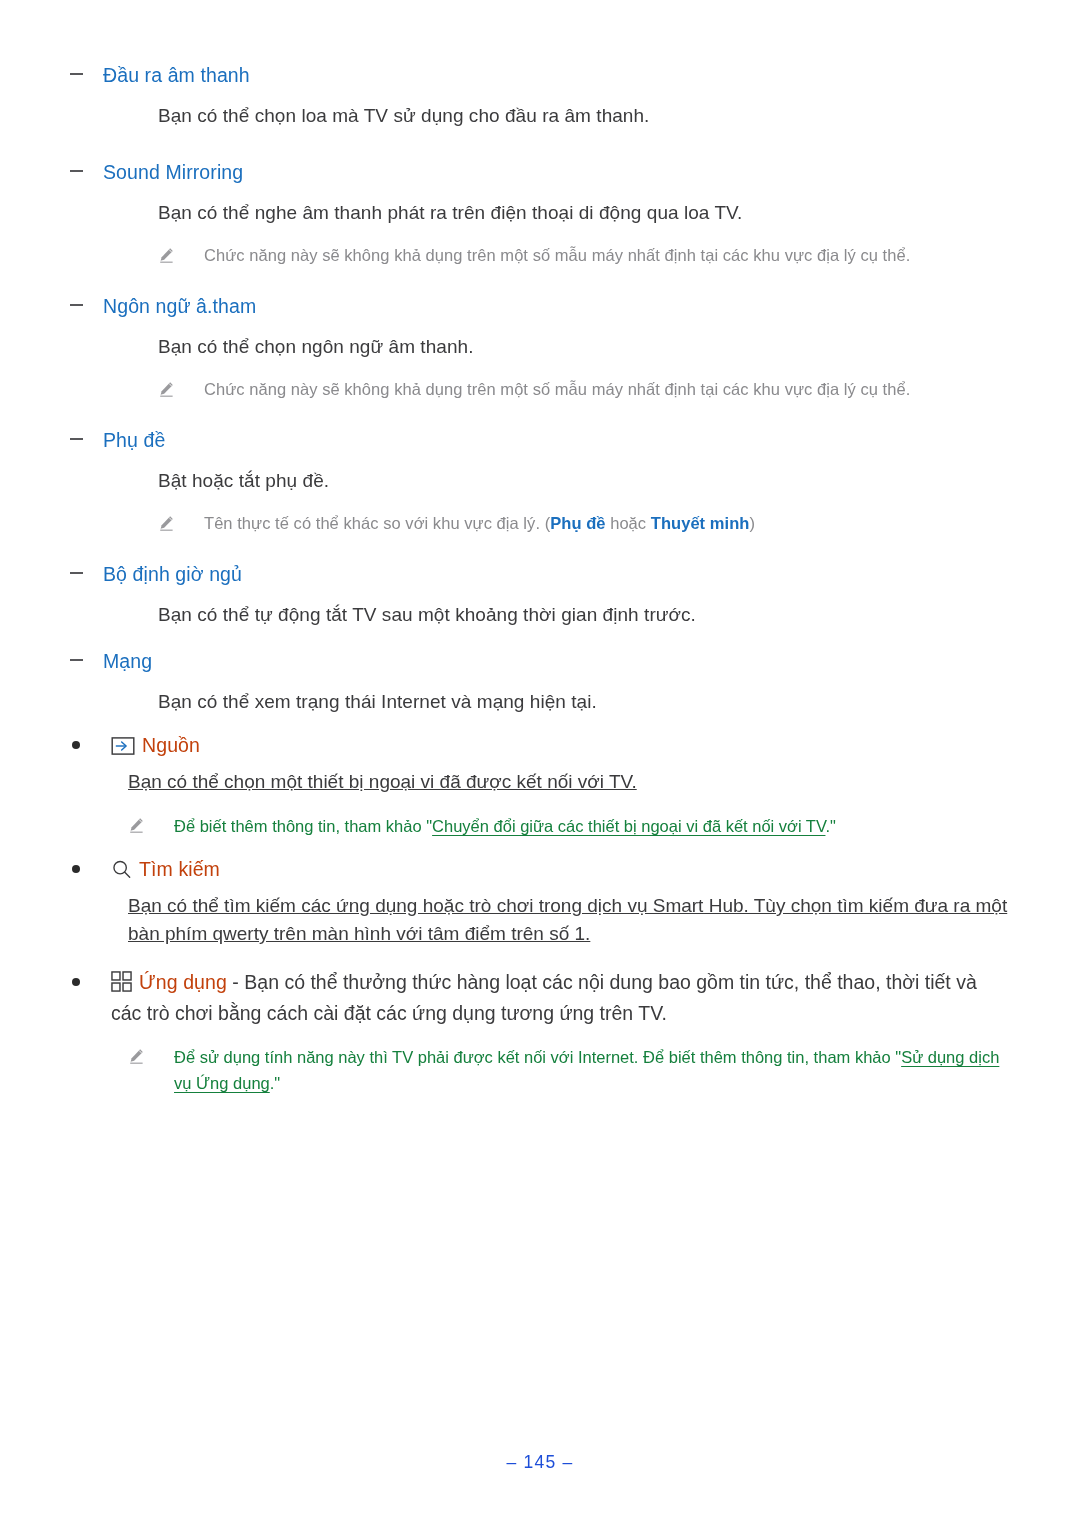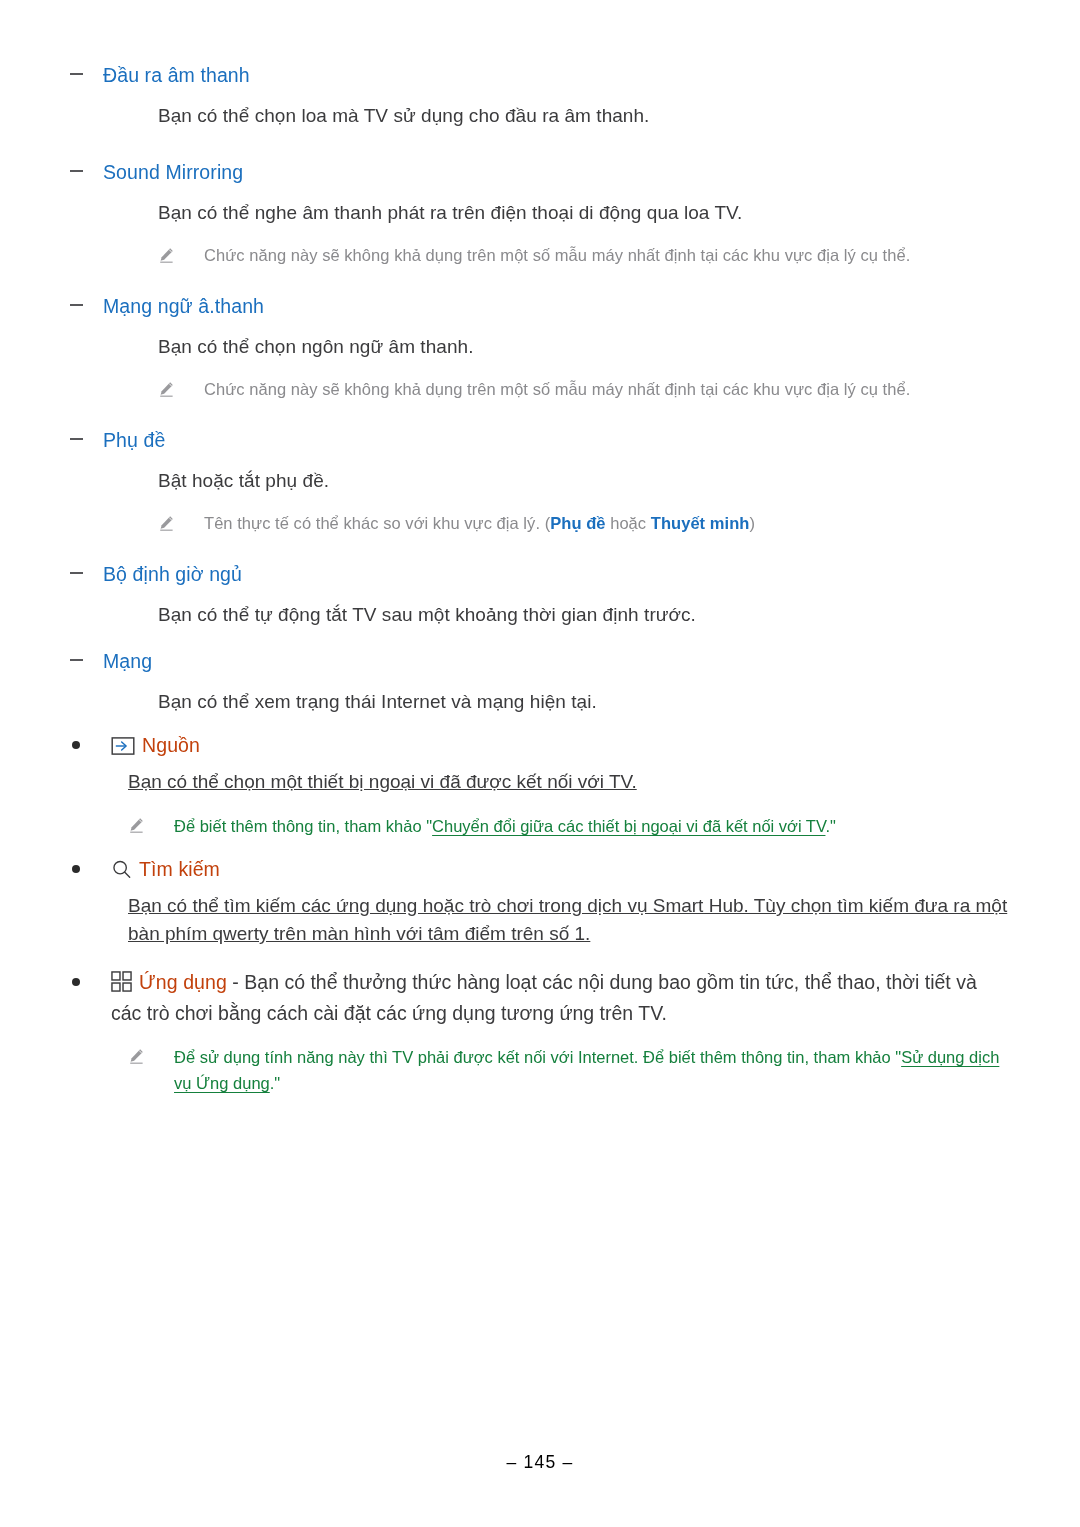--- a/index.html
+++ b/index.html
@@ -154,21 +154,21 @@
   .gap-xs { height: 16px; }
 
   
   .footer {
     position: absolute;
     left: 0;
     right: 0;
     top: 1452px;
     text-align: center;
     font-size: 17.5px;
-    color: #000000;
+    color: #1d4ed8;
     letter-spacing: 1.2px;
   }
 </style>
 </head>
 <body>
 
 <div class="page">
 
   <div class="row sub-item">
     <span class="dash-marker">
@@ -197,21 +197,21 @@
     </span>
     <span class="note-text">Chức năng này sẽ không khả dụng trên một số mẫu máy nhất định tại các khu vực địa lý cụ thể.</span>
   </div>
 
   <div class="gap-md"></div>
 
   <div class="row sub-item">
     <span class="dash-marker">
         <i></i>
       </span>
-    <span class="sub-heading">Mạng ngữ â.thanh</span>
+    <span class="sub-heading">Ngôn ngữ â.tham</span>
   </div>
   <div class="para">Bạn có thể chọn ngôn ngữ âm thanh.</div>
   <div class="note">
     <span class="pencil">
       <svg width="17" height="17" viewBox="0 0 20 20" aria-hidden="true">
         <path d="M14.3 1.6 L17.4 4.7 L7.2 14.9 L3.1 16.2 L4.3 12.0 Z" fill="#9a9a9d"></path>
         <path d="M13.0 2.9 L16.1 6.0" stroke="#ffffff" stroke-width="1" fill="none"></path>
         <rect x="2.6" y="17.2" width="14.6" height="1.3" fill="#9a9a9d"></rect>
       </svg>
     </span>

